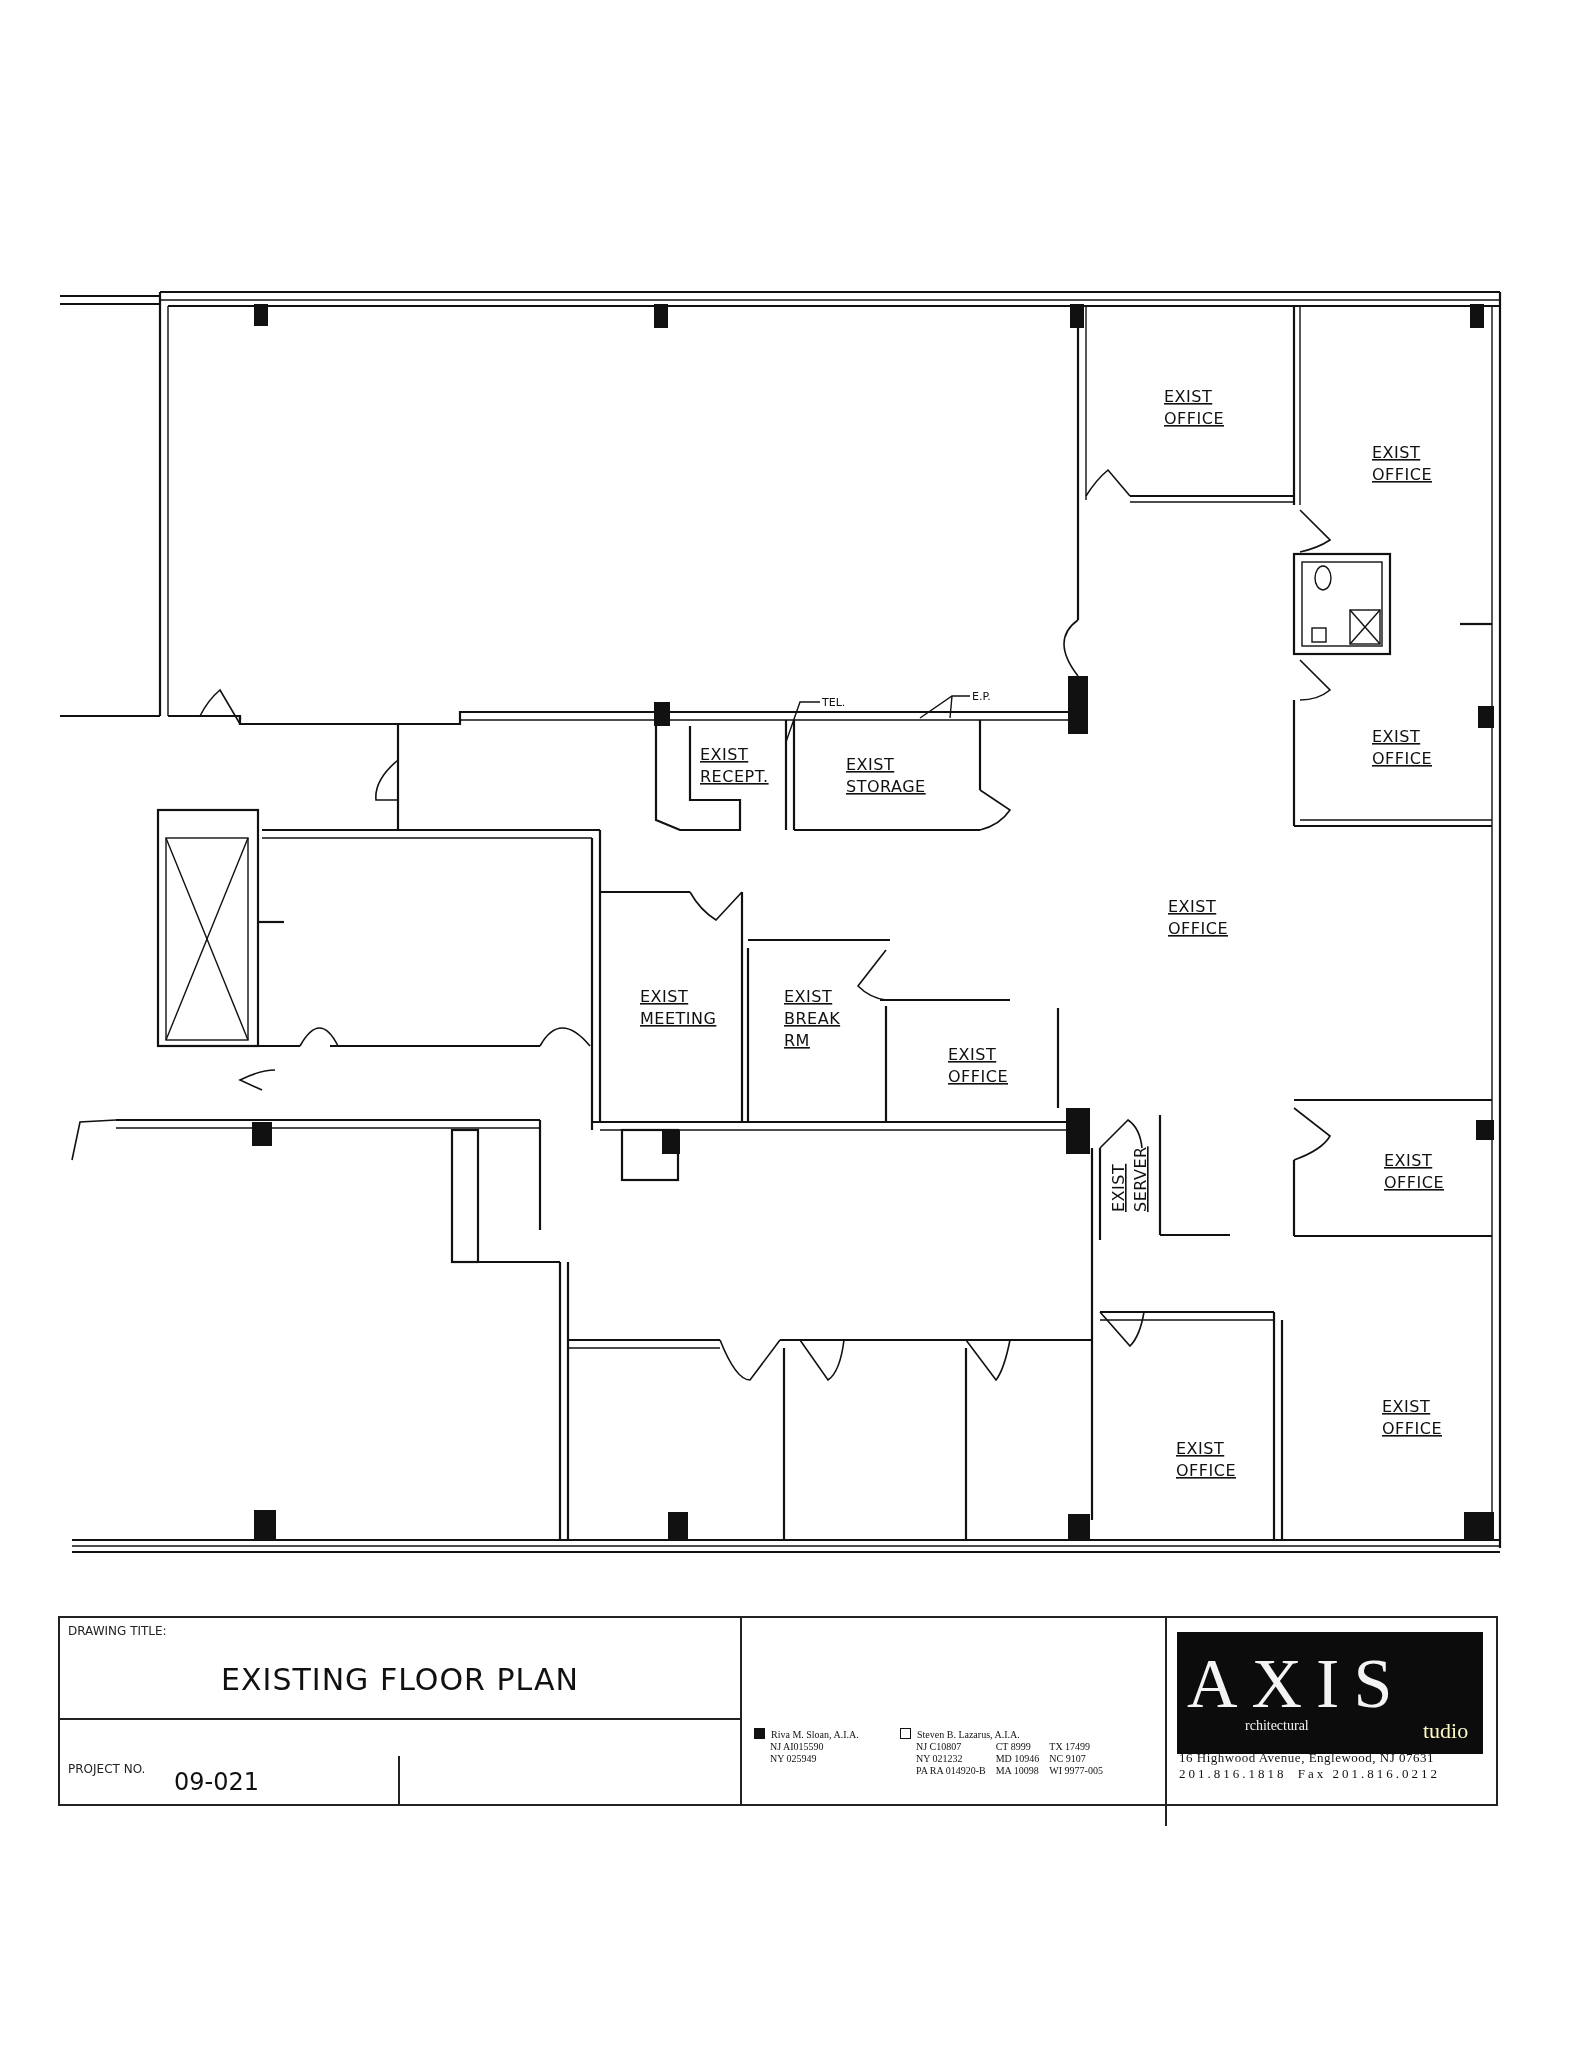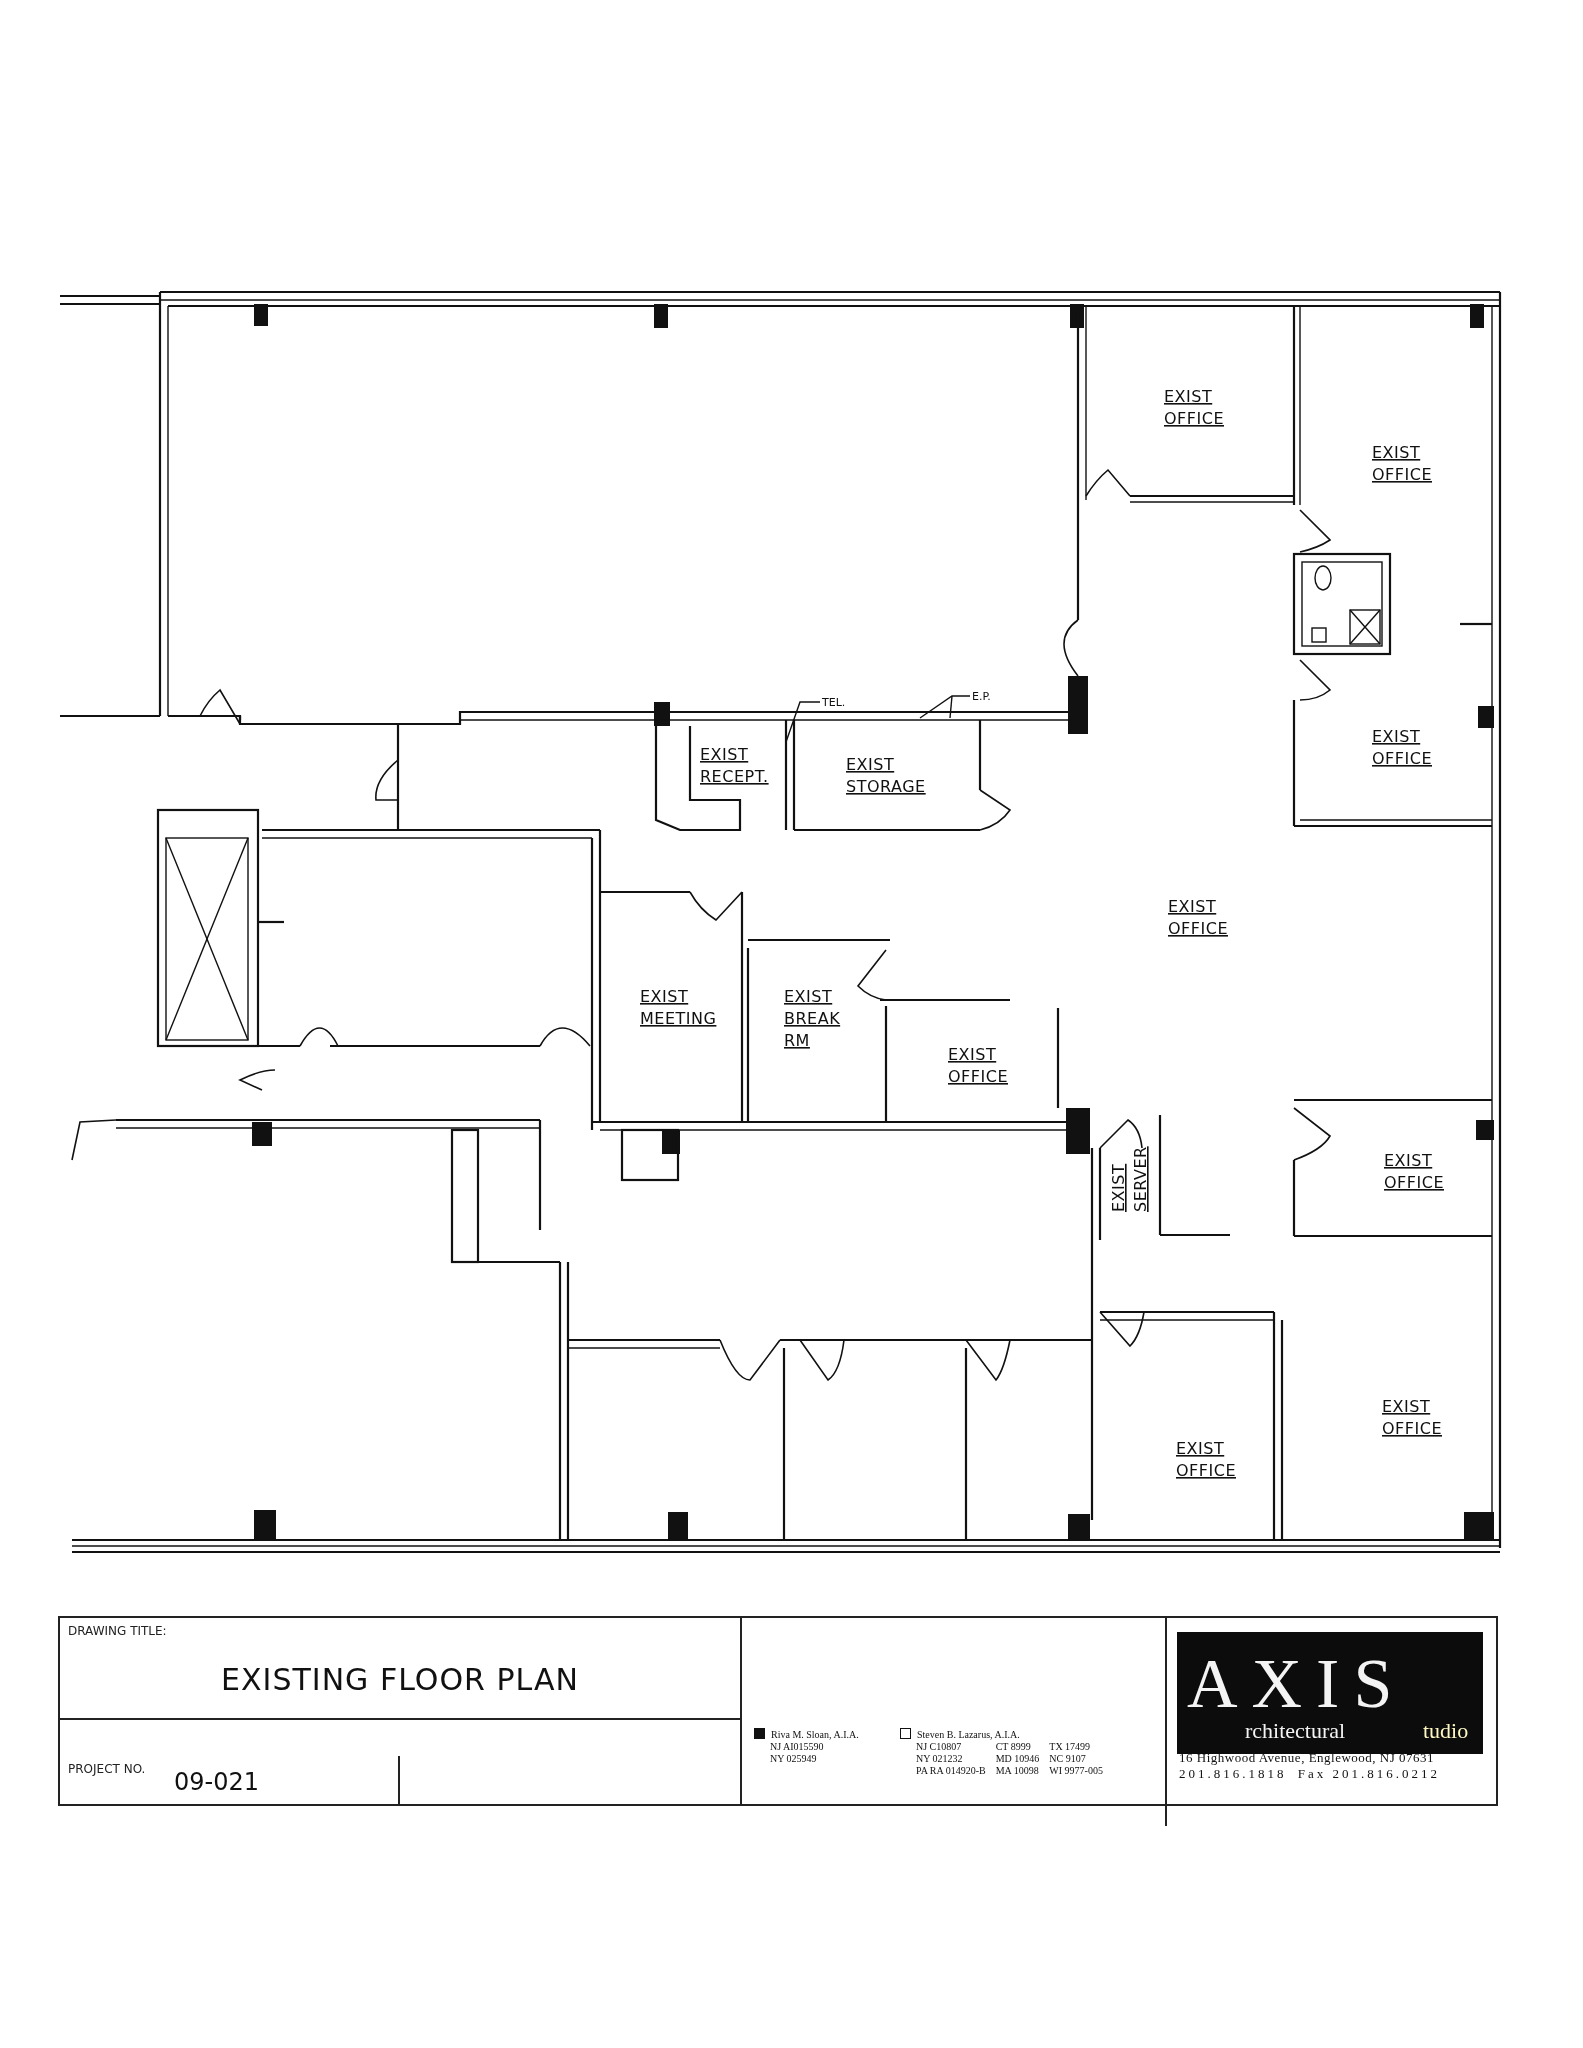--- a/index.html
+++ b/index.html
@@ -26,21 +26,21 @@
   .proj-val { position: absolute; font-family: "DejaVu Sans", sans-serif; font-size: 24px; color: #111; }
 
   .lic { position: absolute; font-family: "Liberation Serif", serif; font-size: 10px; line-height: 12px; color: #111; }
   .lic .box { display: inline-block; width: 9px; height: 9px; border: 1px solid #111; vertical-align: -1px; margin-right: 6px; }
   .lic .box.filled { background: #111; }
   .lic table { border-collapse: collapse; }
   .lic td { padding: 0 10px 0 0; font-family: "Liberation Serif", serif; font-size: 10px; line-height: 12px; white-space: nowrap; }
 
   .logo { position: absolute; left: 12px; top: 14px; width: 306px; height: 122px; background: #0c0c0c; color: #fff; overflow: hidden; }
   .logo .axis { position: absolute; left: 10px; top: 12px; font-family: "Liberation Serif", serif; font-size: 70px; letter-spacing: 14px; line-height: 80px; color: #f4f4f4; }
-  .logo .sub { position: absolute; left: 68px; top: 86px; font-family: "Liberation Serif", serif; font-size: 22px; color: #f4f4f4; }
+  .logo .sub { position: absolute; left: 68px; top: 86px; font-family: "Liberation Serif", serif; font-size: 14px; color: #f4f4f4; }
   .logo .sub2 { position: absolute; left: 246px; top: 86px; font-family: "Liberation Serif", serif; font-size: 22px; color: #fef9c3; }
   .addr { position: absolute; left: 14px; top: 132px; font-family: "Liberation Serif", serif; font-size: 13px; line-height: 16px; color: #111; letter-spacing: 0.5px; white-space: nowrap; }
   .addr .ph { letter-spacing: 3px; }
 </style>
 </head>
 <body>
 
 <svg id="plan" viewBox="0 0 1583 2048" xmlns="http://www.w3.org/2000/svg">
 
   <g>

